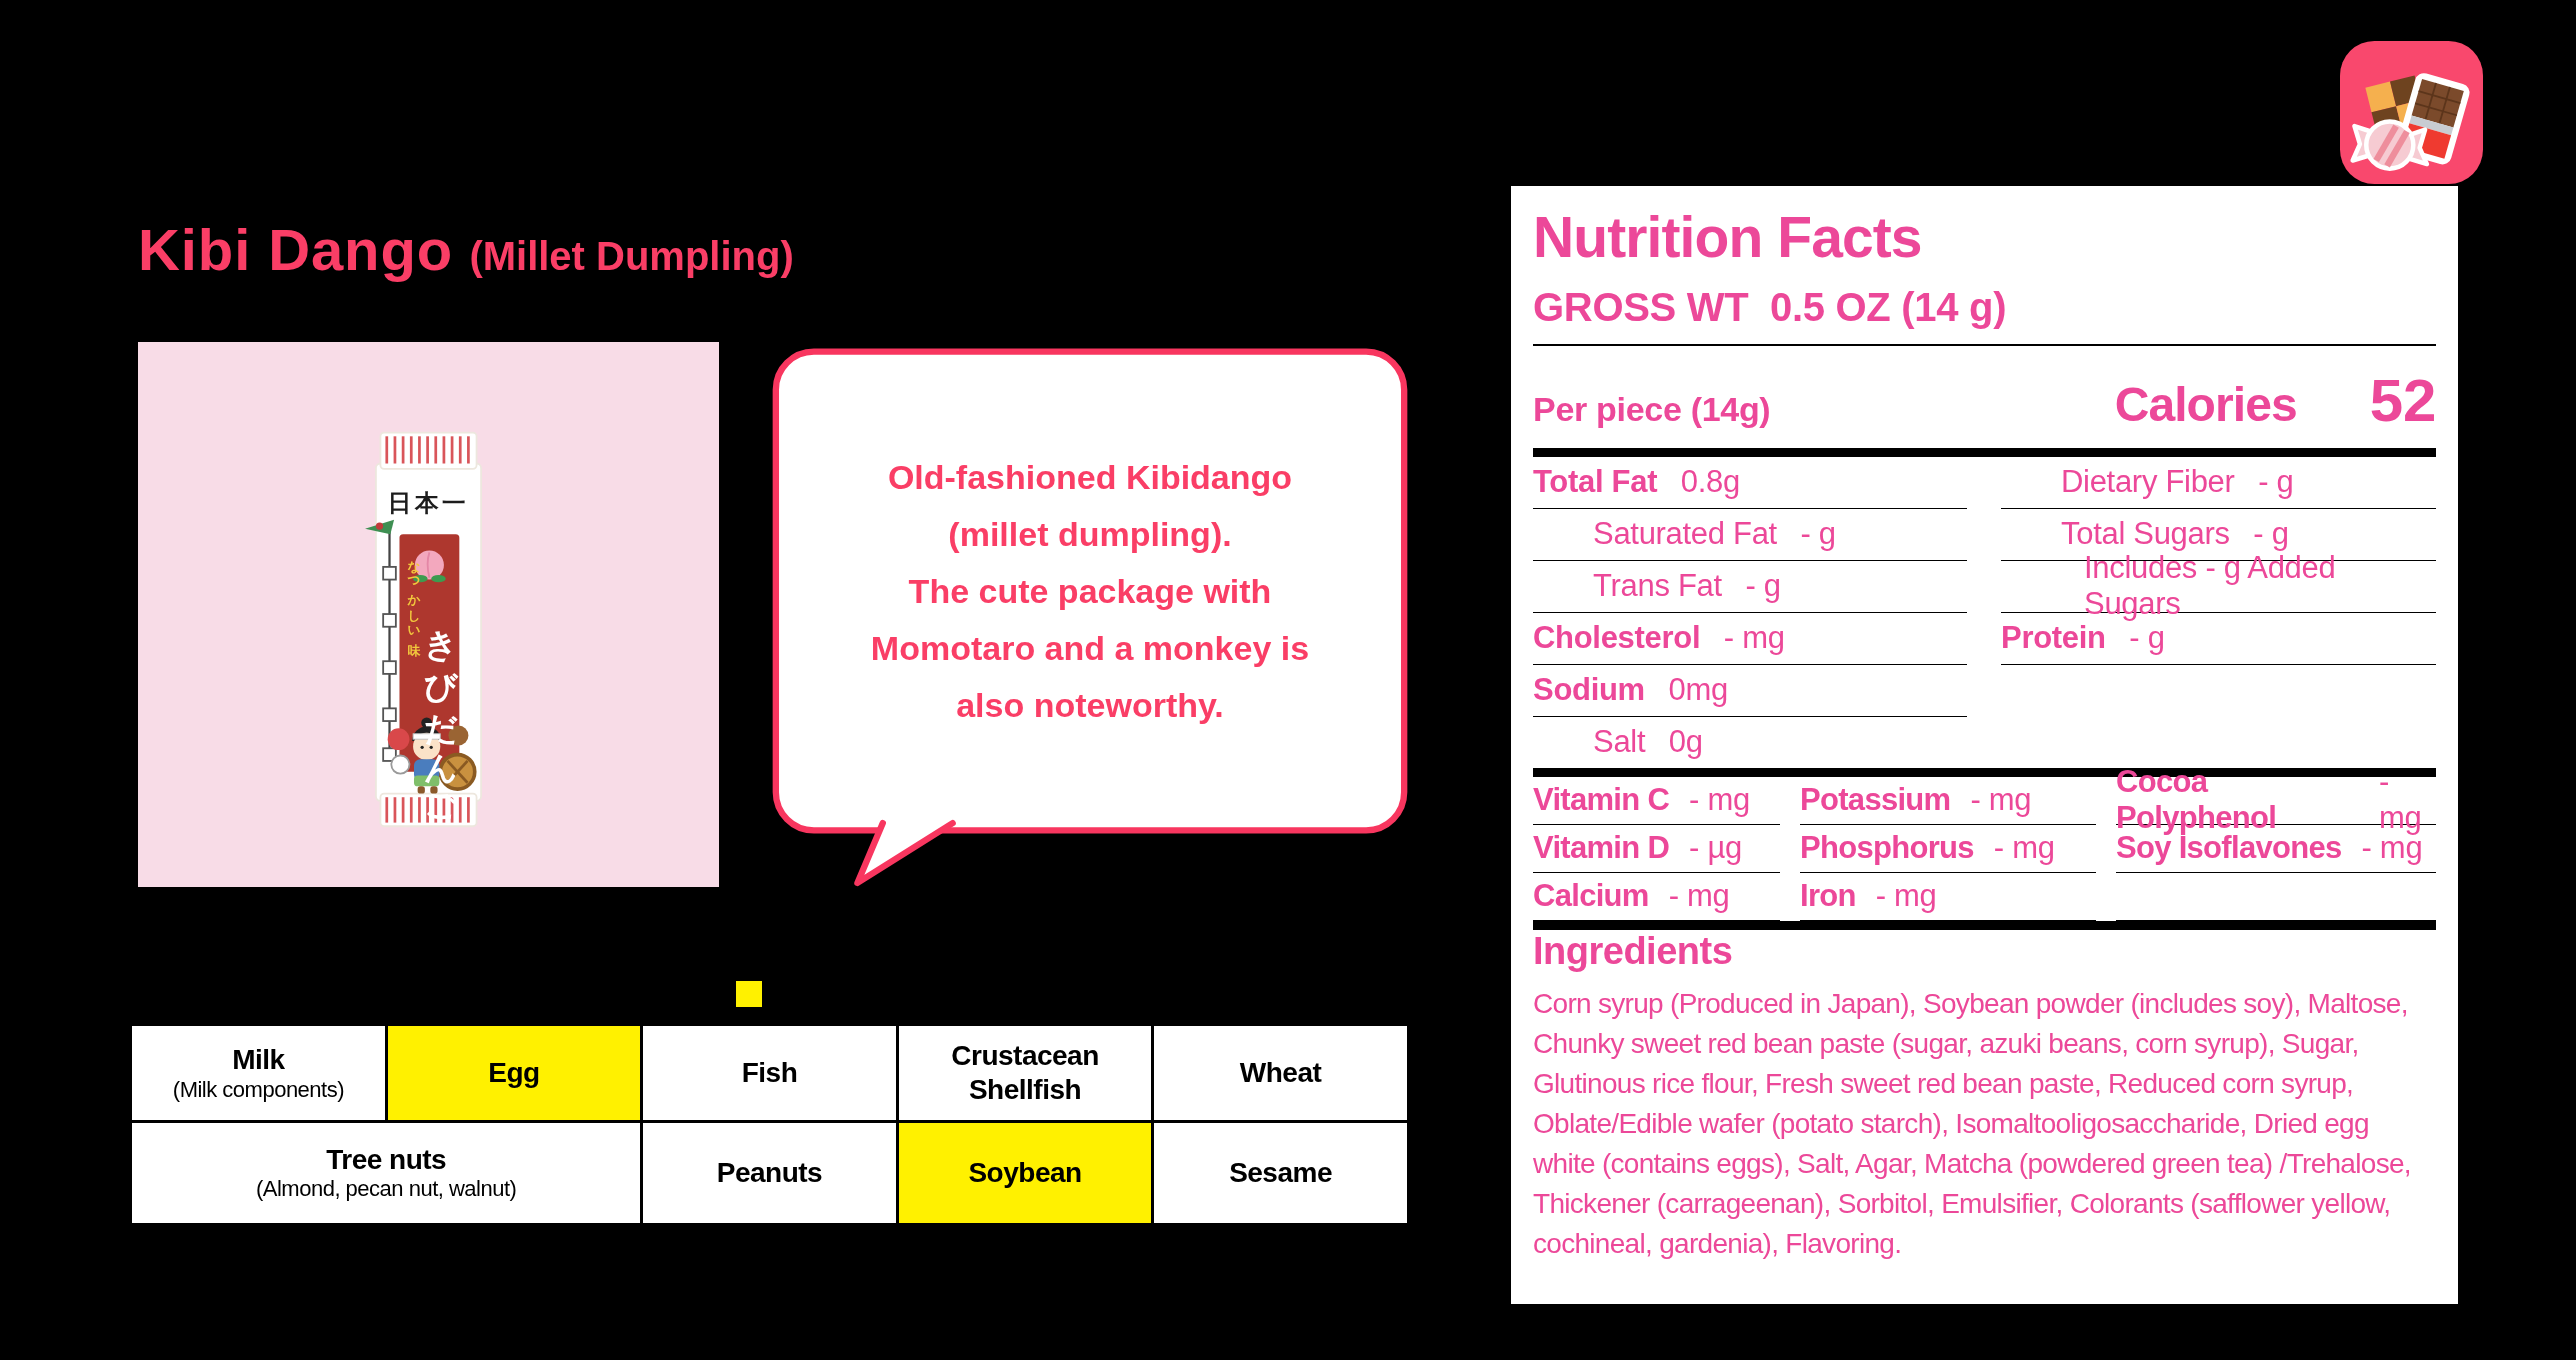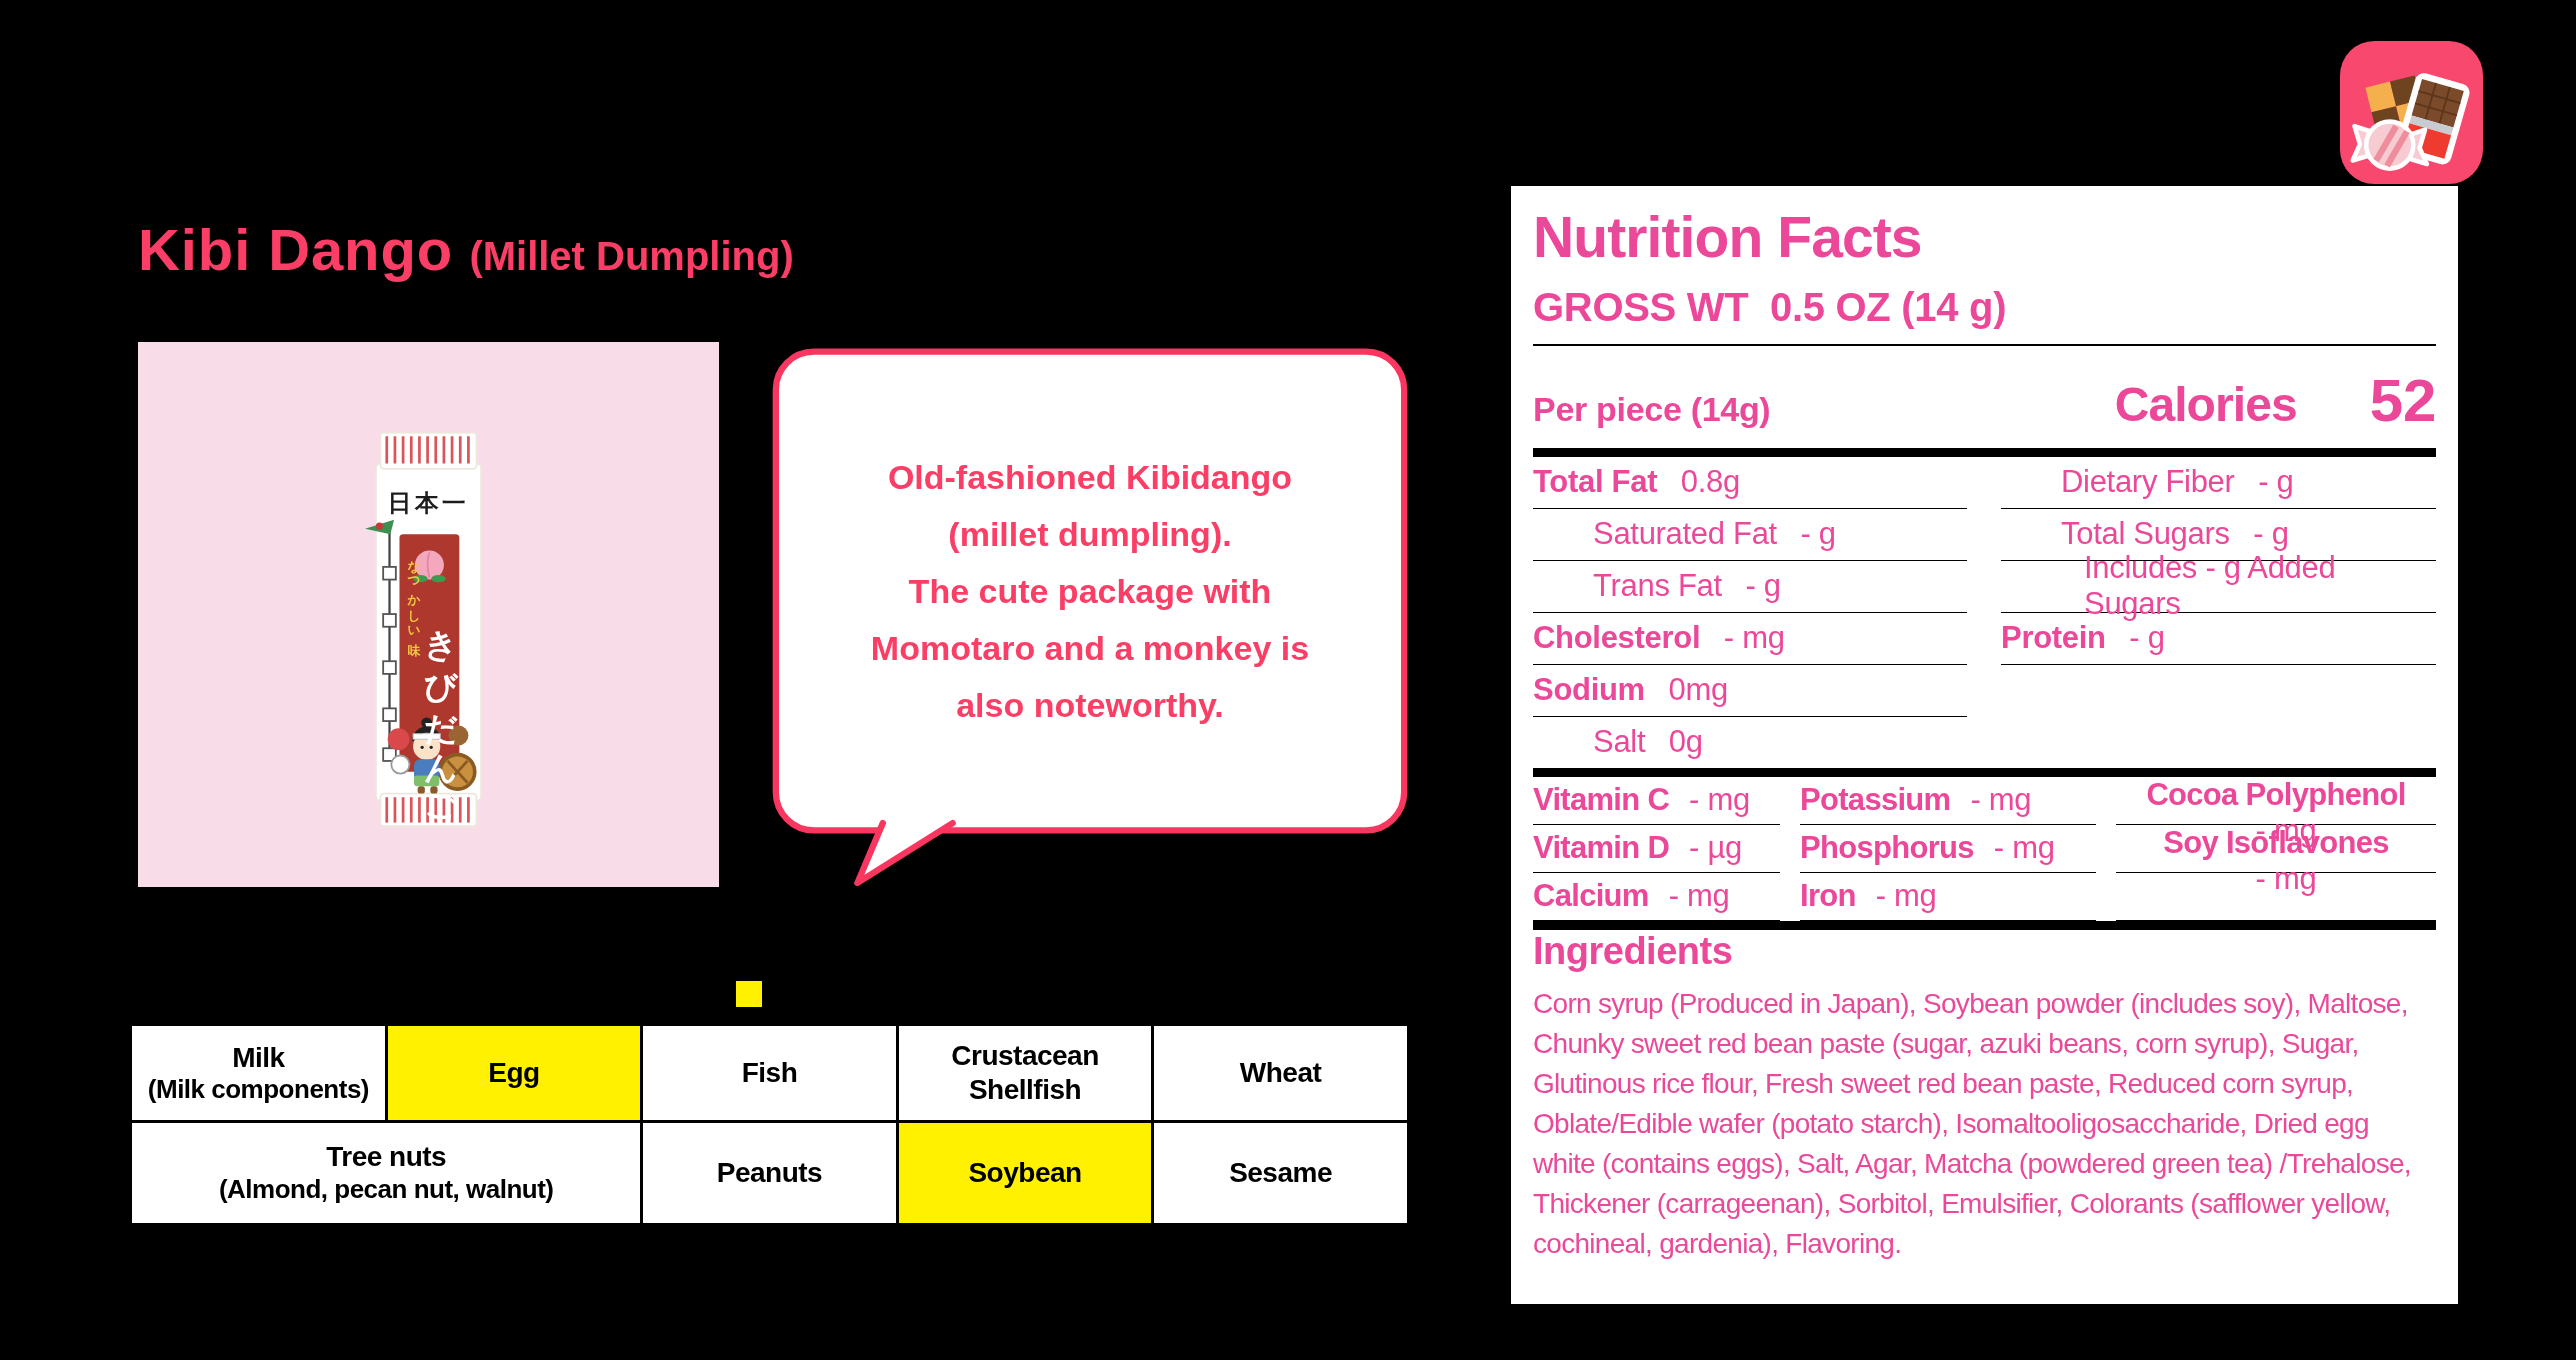--- a/index.html
+++ b/index.html
@@ -29,21 +29,21 @@
     text-align:center;color:#FA3E66;font-weight:bold;font-size:34px;line-height:57px;}
   
   .legend-swatch{position:absolute;left:736px;top:981px;width:26px;height:26px;background:#FFF100;}
   .allergens{position:absolute;left:130px;top:1024px;width:1275px;
     display:grid;grid-template-columns:repeat(5,1fr);grid-template-rows:94px 100px;
     gap:2.7px;background:#000;border:2.7px solid #000;}
   .cell{background:#fff;display:flex;flex-direction:column;align-items:center;justify-content:center;
     text-align:center;color:#000;padding:0 9px;box-sizing:border-box;}
   .cell.hl{background:#FFF100;}
   .cell .al{font-size:28px;font-weight:bold;line-height:1.2;letter-spacing:-0.5px;}
-  .cell .als{font-size:26px;font-weight:bold;letter-spacing:-0.5px;}
+  .cell .als{font-size:22px;font-weight:normal;letter-spacing:-0.5px;}
   .span2{grid-column:span 2;}
   
   .panel{position:absolute;left:1511px;top:186px;width:947px;height:1118px;background:#fff;
     box-sizing:border-box;padding:18px 22px 0 22px;color:#ec4899;overflow:hidden;letter-spacing:-0.3px;}
   .nf-title{font-size:57px;font-weight:bold;letter-spacing:-0.9px;}
   .nf-gross{margin-top:15.4px;font-size:40px;font-weight:bold;white-space:pre-wrap;}
   .thinline{margin-top:13.6px;border-top:2.7px solid #000;}
   .cal-row{display:flex;justify-content:space-between;align-items:baseline;margin-top:20px;}
   .serving{font-size:34px;font-weight:bold;}
   .cal-group{display:flex;align-items:baseline;}
@@ -54,21 +54,21 @@
   .cols{display:grid;grid-template-columns:434px 435px;column-gap:34px;}
   .nf-row{display:flex;align-items:center;height:51px;border-bottom:1.8px solid #000;font-size:31px;}
   .nf-row .val{margin-left:23.6px;}
   .nf-row .b{font-weight:bold;}
   .i1{padding-left:60px;}
   .i2{padding-left:83px;}
   .noline{border-bottom:none;}
   .micros{display:grid;grid-template-columns:267px 316px 1fr;}
   .nf-mrow{display:flex;align-items:center;height:47px;border-bottom:1.8px solid #000;
     font-size:31px;margin-right:20px;}
-  .nf-mrow.last{margin-right:0;flex-direction:column;}
+  .nf-mrow.last{margin-right:0;}
   .nf-mrow .val{margin-left:20px;}
   .nf-mrow .b{font-weight:bold;letter-spacing:-0.7px;}
   .ing-title{font-size:38px;font-weight:bold;letter-spacing:-0.5px;}
   .ing-text{margin-top:11px;font-size:28px;line-height:40px;letter-spacing:-0.7px;}
   
   .app-icon{position:absolute;left:2340px;top:41px;width:143px;height:143px;cursor:pointer;}
 </style>
 </head>
 <body>
 

